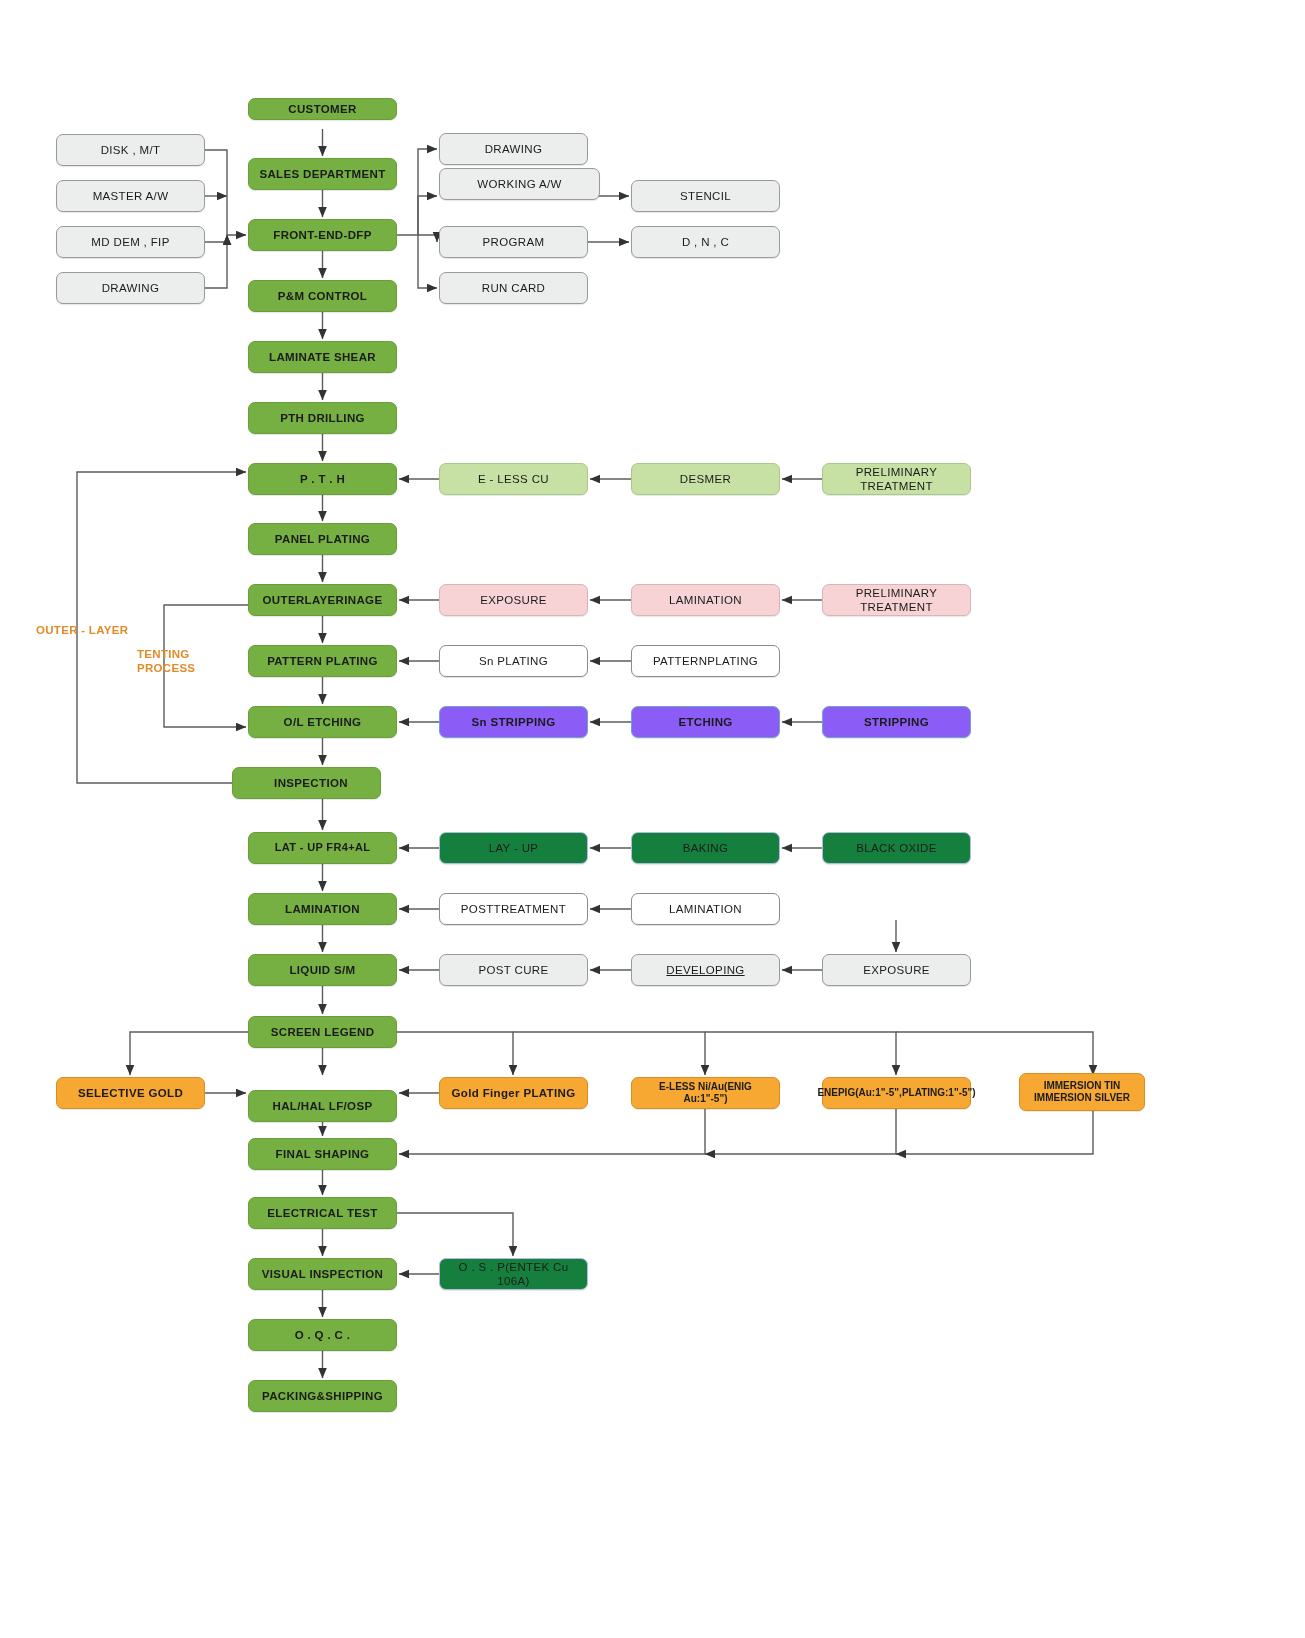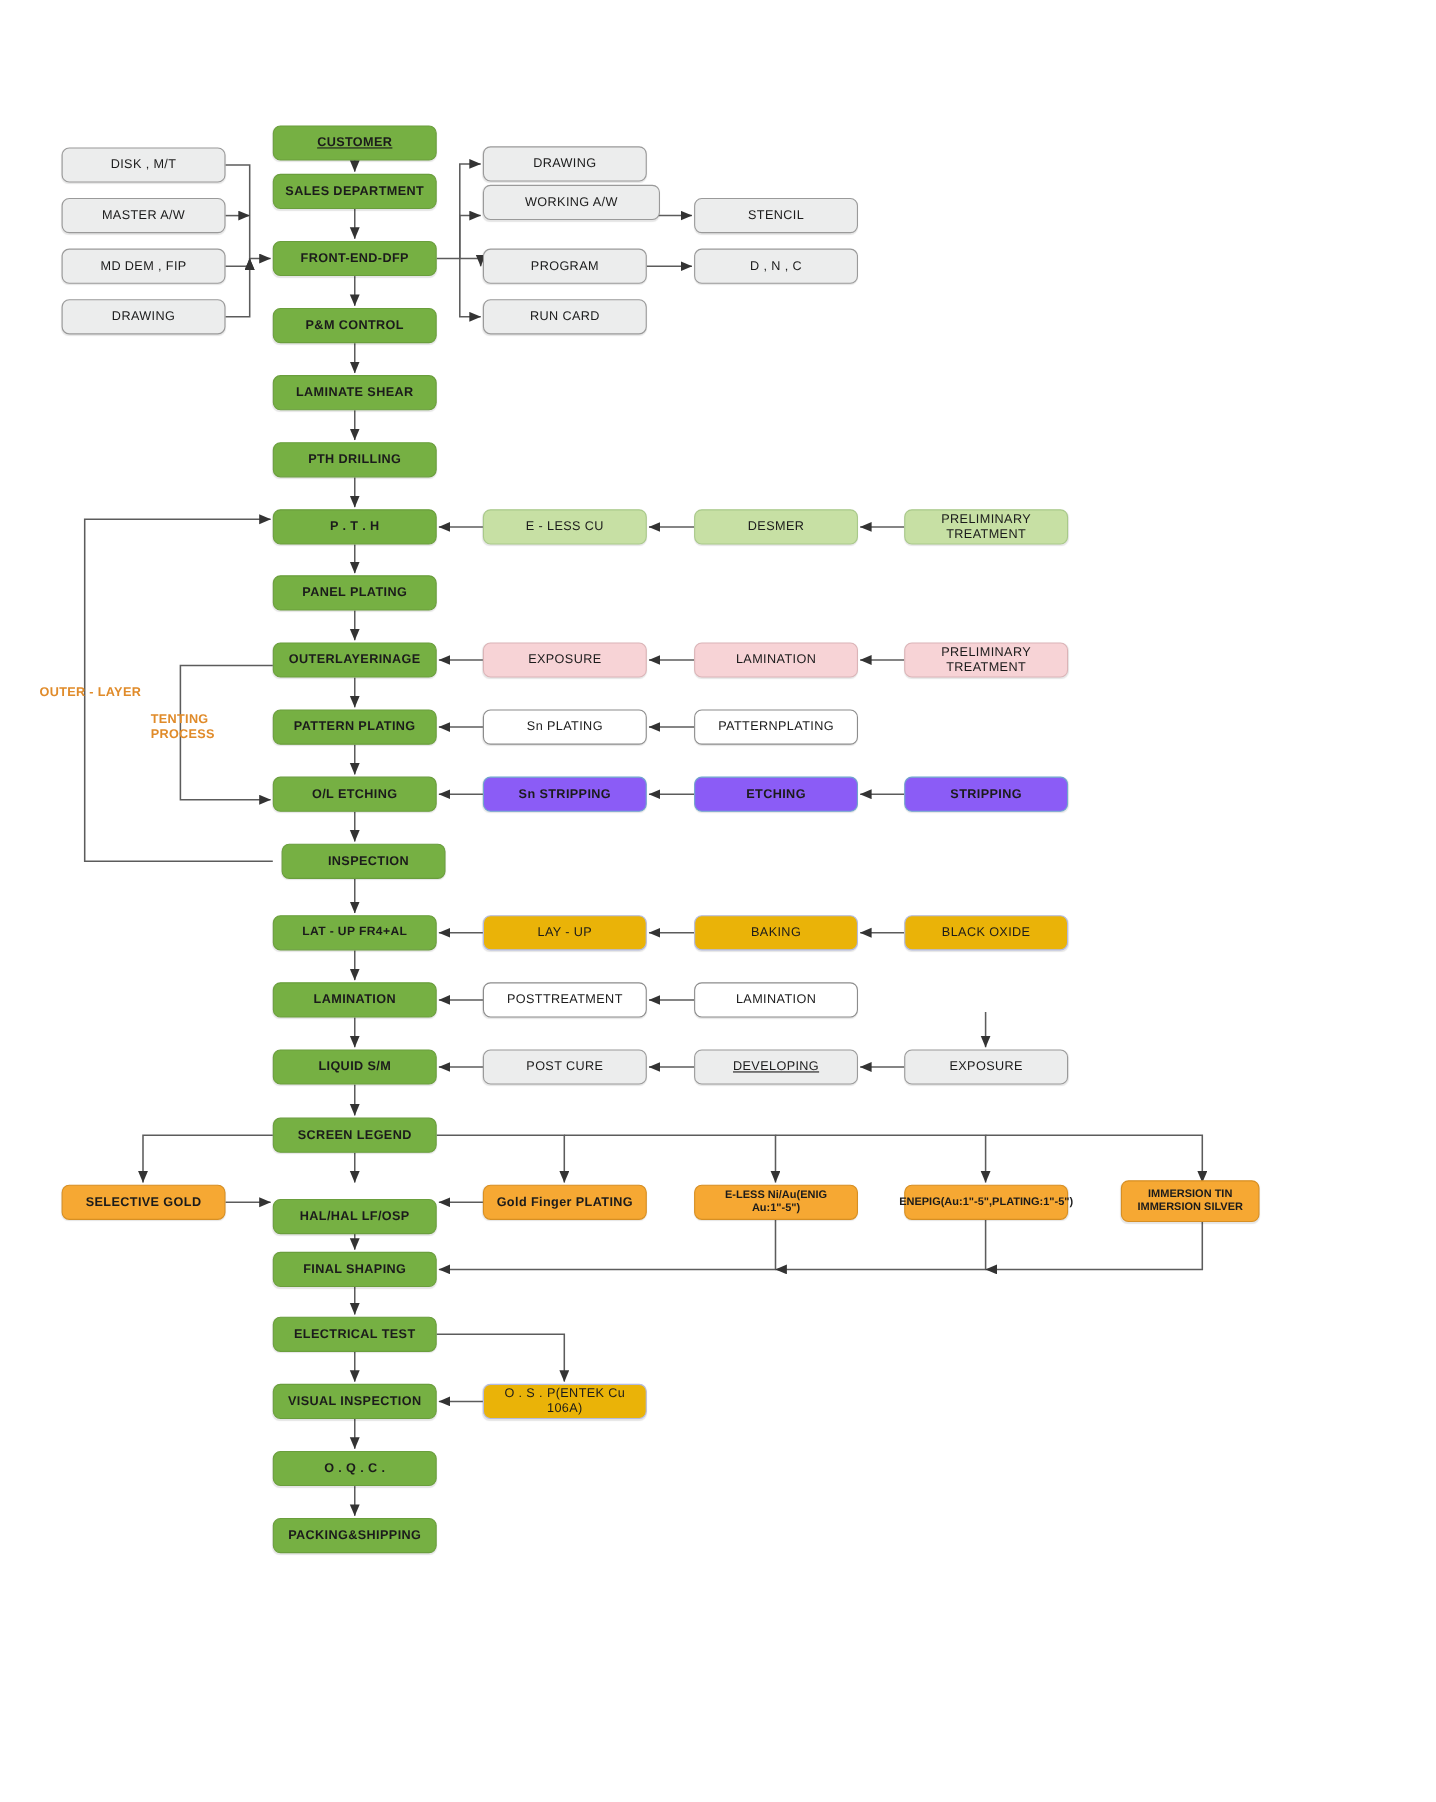--- a/index.html
+++ b/index.html
@@ -41,21 +41,21 @@
     padding: 2px 4px;
     box-shadow: 0 1px 1px rgba(0,0,0,0.10);
     white-space: pre-line;
   }
   .n-green  { background: #76b043; border-color: #6a9e3c; font-weight: bold; }
   .n-lgreen { background: #c7e0a4; border-color: #a9c98a; }
   .n-grey   { background: #eceded; border-color: #9a9a9a; }
   .n-pink   { background: #f7d3d6; border-color: #dbb4b7; }
   .n-white  { background: #ffffff; border-color: #8c8c8c; }
   .n-blue   { background: #8b5cf6; border-color: #6fa5cd; font-weight: bold; }
-  .n-lav    { background: #eab308; border-color: #b3bbe2; }
+  .n-lav    { background: #15803d; border-color: #b3bbe2; }
   .n-orange { background: #f6a833; border-color: #d78f23; font-weight: bold; }
   .n-orange.small { font-size: 10px; letter-spacing: 0; font-weight: bold; }
   .n-green.tiny { font-size: 11px; }
   .caption {
     position: absolute;
     color: #e08b2a;
     font-size: 11.5px;
     font-weight: bold;
     letter-spacing: 0.3px;
     line-height: 1.25;
@@ -153,21 +153,21 @@
 
       <path d="M397,1213 L513,1213 L513,1256"></path>
       <path d="M439,1274 L399,1274"></path>
 
       <path d="M248,783 L77,783 L77,472 L246,472"></path>
 
       <path d="M248,605 L164,605 L164,727 L246,727"></path>
     </g>
   </svg>
 
-  <div class="node n-green" style="left:248px;top:114px;width:149px;height:32px;text-decoration:underline;"><span>CUSTOMER</span></div>
+  <div class="node n-green" style="left:248px;top:98px;width:149px;height:22px;"><span>CUSTOMER</span></div>
   <div class="node n-grey" style="left:56px;top:134px;width:149px;height:32px;"><span>DISK , M/T</span></div>
   <div class="node n-green" style="left:248px;top:158px;width:149px;height:32px;"><span>SALES DEPARTMENT</span></div>
   <div class="node n-grey" style="left:439px;top:133px;width:149px;height:32px;"><span>DRAWING</span></div>
   <div class="node n-grey" style="left:56px;top:180px;width:149px;height:32px;"><span>MASTER  A/W</span></div>
   <div class="node n-grey" style="left:439px;top:168px;width:161px;height:32px;"><span>WORKING  A/W</span></div>
   <div class="node n-grey" style="left:631px;top:180px;width:149px;height:32px;"><span>STENCIL</span></div>
   <div class="node n-grey" style="left:56px;top:226px;width:149px;height:32px;"><span>MD DEM , FIP</span></div>
   <div class="node n-green" style="left:248px;top:219px;width:149px;height:32px;"><span>FRONT-END-DFP</span></div>
   <div class="node n-grey" style="left:439px;top:226px;width:149px;height:32px;"><span>PROGRAM</span></div>
   <div class="node n-grey" style="left:631px;top:226px;width:149px;height:32px;"><span>D , N , C</span></div>
@@ -185,21 +185,21 @@
   <div class="node n-pink" style="left:439px;top:584px;width:149px;height:32px;"><span>EXPOSURE</span></div>
   <div class="node n-pink" style="left:631px;top:584px;width:149px;height:32px;"><span>LAMINATION</span></div>
   <div class="node n-pink" style="left:822px;top:584px;width:149px;height:32px;"><span>PRELIMINARY  TREATMENT</span></div>
   <div class="node n-green" style="left:248px;top:645px;width:149px;height:32px;"><span>PATTERN  PLATING</span></div>
   <div class="node n-white" style="left:439px;top:645px;width:149px;height:32px;"><span>Sn PLATING</span></div>
   <div class="node n-white" style="left:631px;top:645px;width:149px;height:32px;"><span>PATTERNPLATING</span></div>
   <div class="node n-green" style="left:248px;top:706px;width:149px;height:32px;"><span>O/L  ETCHING</span></div>
   <div class="node n-blue" style="left:439px;top:706px;width:149px;height:32px;"><span>Sn  STRIPPING</span></div>
   <div class="node n-blue" style="left:631px;top:706px;width:149px;height:32px;"><span>ETCHING</span></div>
   <div class="node n-blue" style="left:822px;top:706px;width:149px;height:32px;"><span>STRIPPING</span></div>
-  <div class="node n-green" style="left:256px;top:767px;width:149px;height:32px;padding-left:13px;"><span>INSPECTION</span></div>
+  <div class="node n-green" style="left:232px;top:767px;width:149px;height:32px;padding-left:13px;"><span>INSPECTION</span></div>
   <div class="node n-green tiny" style="left:248px;top:832px;width:149px;height:32px;"><span>LAT - UP      FR4+AL</span></div>
   <div class="node n-lav" style="left:439px;top:832px;width:149px;height:32px;"><span>LAY - UP</span></div>
   <div class="node n-lav" style="left:631px;top:832px;width:149px;height:32px;"><span>BAKING</span></div>
   <div class="node n-lav" style="left:822px;top:832px;width:149px;height:32px;"><span>BLACK OXIDE</span></div>
   <div class="node n-green" style="left:248px;top:893px;width:149px;height:32px;"><span>LAMINATION</span></div>
   <div class="node n-white" style="left:439px;top:893px;width:149px;height:32px;"><span>POSTTREATMENT</span></div>
   <div class="node n-white" style="left:631px;top:893px;width:149px;height:32px;"><span>LAMINATION</span></div>
   <div class="node n-green" style="left:248px;top:954px;width:149px;height:32px;"><span>LIQUID  S/M</span></div>
   <div class="node n-grey" style="left:439px;top:954px;width:149px;height:32px;"><span>POST  CURE</span></div>
   <div class="node n-grey" style="left:631px;top:954px;width:149px;height:32px;text-decoration:underline;"><span>DEVELOPING</span></div>

